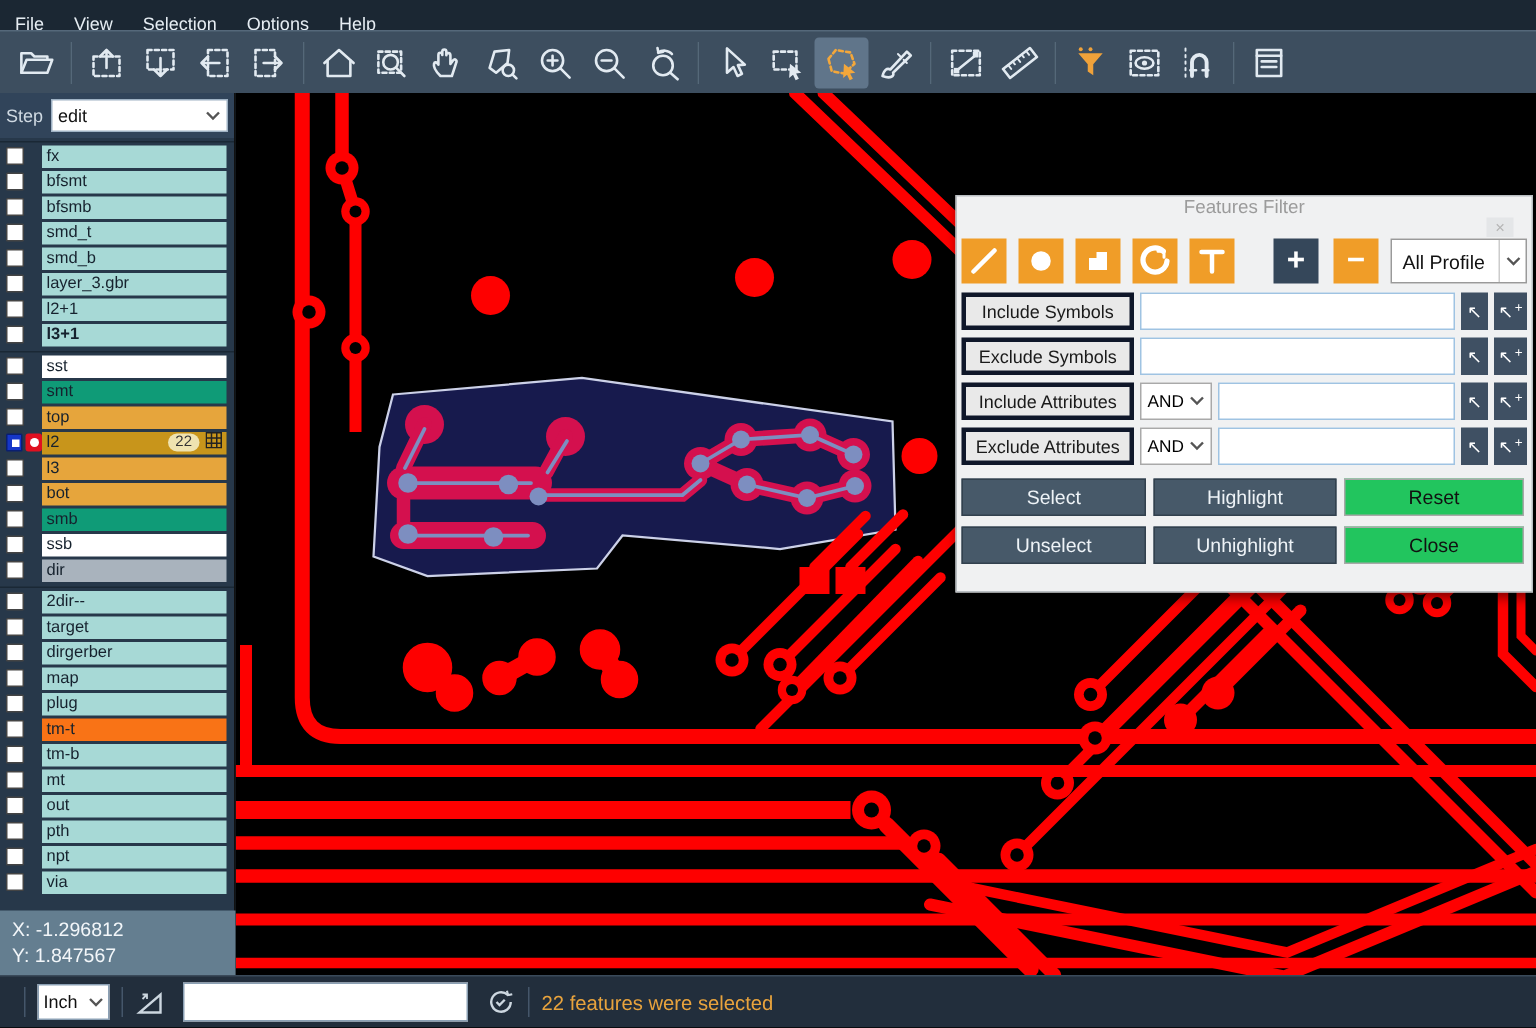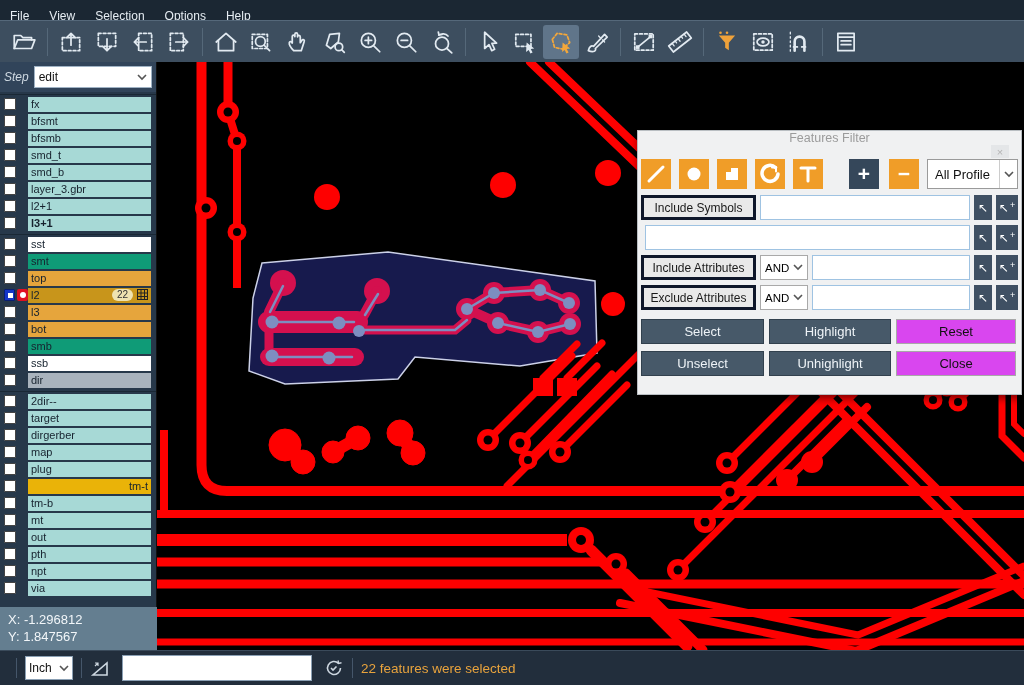--- a/index.html
+++ b/index.html
@@ -29,21 +29,21 @@
 
   
   .main { position:absolute; left:0; top:62px; width:1024px; height:588px; }
   .canvas { position:absolute; left:157px; top:0; width:867px; height:588px; background:#000; }
   .canvas svg { display:block; }
 
   
   .sidebar { position:absolute; left:0; top:0; width:157px; height:588px;
     background:#27384a; border-right:1px solid #111; }
   .step-row { height:30px; background:#31445a; display:flex; align-items:center; padding:0 4px; gap:5px; }
-  .step-label { color:#cfd9e2; font-size:12px;font-style:italic; }
+  .step-label { color:#cfd9e2; font-size:12px; }
   .step-combo { flex:1; height:22px; background:#fff; border:1px solid #9fb2c4; display:flex;
     align-items:center; justify-content:space-between; padding:0 4px; }
   .step-combo .val { font-size:12px; color:#111; }
   .layers { padding-top:2px; }
   .lgroup { margin-bottom:3px; border-top:1px solid #1a2835; }
   .layer-row { height:16px; display:flex; align-items:center; margin-top:1px; }
   .cbzone { width:28px; display:flex; align-items:center; gap:2px; padding-left:4px; flex:0 0 auto; }
   .cb { width:12px; height:12px; background:#fff; border:1.5px solid #444; border-radius:1px; }
   .cb.checked { background:#1536c8; border-color:#0a1f70; position:relative; }
   .cb.checked:after { content:""; position:absolute; left:2.5px; top:2.5px; width:5px; height:5px; background:#fff; }
@@ -84,21 +84,21 @@
   .f-and { width:48px; height:25px; background:#fff; border:1px solid #a9a9a9; margin-left:4px;
     display:flex; align-items:center; justify-content:space-between; padding:0 4px; font-size:11.5px; flex:0 0 auto; }
   .f-field { flex:1; height:25px; background:#fff; border:1px solid #9fc3e2; margin-left:4px; }
   .f-arrow { width:18px; height:25px; background:#3f5063; color:#fff; margin-left:4px;
     display:flex; align-items:center; justify-content:center; font-size:12px; flex:0 0 auto; }
   .f-arrow.add { width:22px; }
   .f-arrow .plus { font-size:9px; margin-left:1px; margin-top:-6px; }
   .dlg-actions { display:grid; grid-template-columns:123px 122px 120px; gap:7px 5px; padding:4px 3px 0 3px; }
   .abtn { height:25px; font-size:13px; display:flex; align-items:center; justify-content:center; }
   .abtn.dark { background:#475969; color:#eef3f7; border:1px solid #32414e; }
-  .abtn.light { background:#d946ef; color:#111; border:1px solid #a8a8a8; }
+  .abtn.light { background:#22c55e; color:#111; border:1px solid #a8a8a8; }
 
   
   .statusbar { position:absolute; left:0; top:650px; width:1024px; height:35px; background:#222e3c;
     border-top:1px solid #3a4a5a; display:flex; align-items:center; padding:0 8px; }
   .sep { width:1px; height:20px; background:#45566a; margin:0 8px; }
   .unit-combo { width:48px; height:24px; background:#fff; border:1px solid #8ba0b4; display:flex;
     align-items:center; justify-content:space-between; padding:0 3px; font-size:12px; color:#111; }
   .angle-ic svg, .sync-ic svg { display:block; }
   .cmd-input { width:190px; height:26px; background:#fff; border:1px solid #8ba0b4; margin-left:10px; }
   .sync-ic { margin-left:12px; }
@@ -626,21 +626,21 @@
               <span class="cb"></span>
             </div>
             <div class="lcell" style="background: rgb(167, 217, 214);">
               <span>plug</span>
             </div>
           </div>
           <div class="layer-row">
             <div class="cbzone">
               <span class="cb"></span>
             </div>
-            <div class="lcell" style="background: #eab308; justify-content: flex-end;">
+            <div class="lcell" style="background: #f97316;">
               <span>tm-t</span>
             </div>
           </div>
           <div class="layer-row">
             <div class="cbzone">
               <span class="cb"></span>
             </div>
             <div class="lcell" style="background: rgb(167, 217, 214);">
               <span>tm-b</span>
             </div>
@@ -737,20 +737,21 @@
       </div>
     </div>
     <div class="dlg-rows" id="dlgRows">
         <div class="f-row">
           <div class="f-label">Include Symbols</div>
           <div class="f-field"></div>
           <div class="f-arrow">↖</div>
           <div class="f-arrow add">↖<span class="plus">+</span></div>
         </div>
         <div class="f-row">
+          <div class="f-label">Exclude Symbols</div>
           <div class="f-field"></div>
           <div class="f-arrow">↖</div>
           <div class="f-arrow add">↖<span class="plus">+</span></div>
         </div>
         <div class="f-row">
           <div class="f-label">Include Attributes</div>
           <div class="f-and">
             <span>AND</span>
             <svg class="chev-svg" viewBox="0 0 10 7">
               <path d="M1 1l4 4 4-4"></path>

